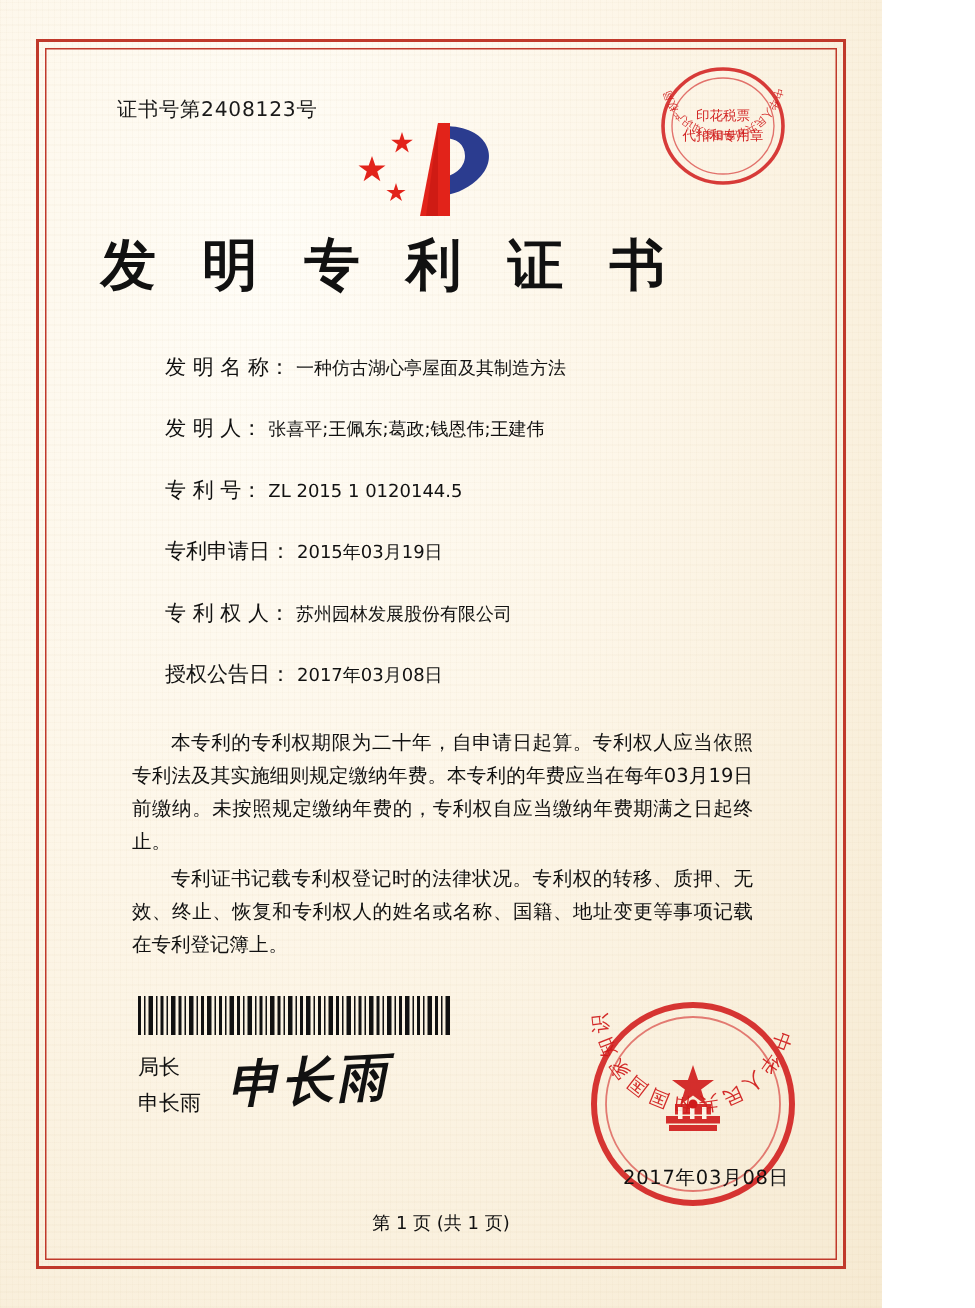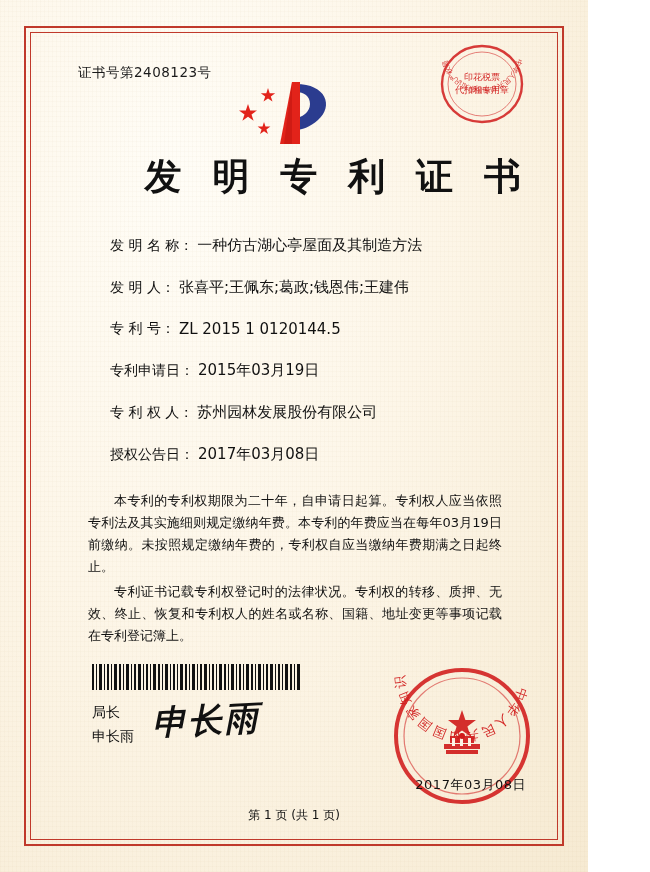--- a/index.html
+++ b/index.html
@@ -70,21 +70,21 @@
     position: absolute;
     left: 50%;
     transform: translateX(-50%);
     top: 42px;
     width: 120px;
     height: 78px;
   }
   .emblem svg { display: block; }
 
   .doc-title {
-    text-align: right;
+    text-align: left;
     margin-top: 70px;
     font-family: "DejaVu Serif", serif;
     font-weight: bold;
     font-size: 37px;
     letter-spacing: 9px;
     color: #111;
     text-indent: 9px;
   }
 
   .fields {
@@ -99,21 +99,21 @@
     color: #111;
   }
   .field-label {
     white-space: nowrap;
     font-family: "DejaVu Sans", sans-serif;
     font-size: 14px;
     letter-spacing: 0px;
   }
   .field-value {
     font-family: "DejaVu Sans", sans-serif;
-    font-size: 15px;
+    font-size: 12px;
     color: #111;
     margin-left: 4px;
   }
 
   .paras {
     margin-top: 26px;
     padding: 0 28px 0 30px;
     font-size: 13px;
     line-height: 22px;
     color: #111;

